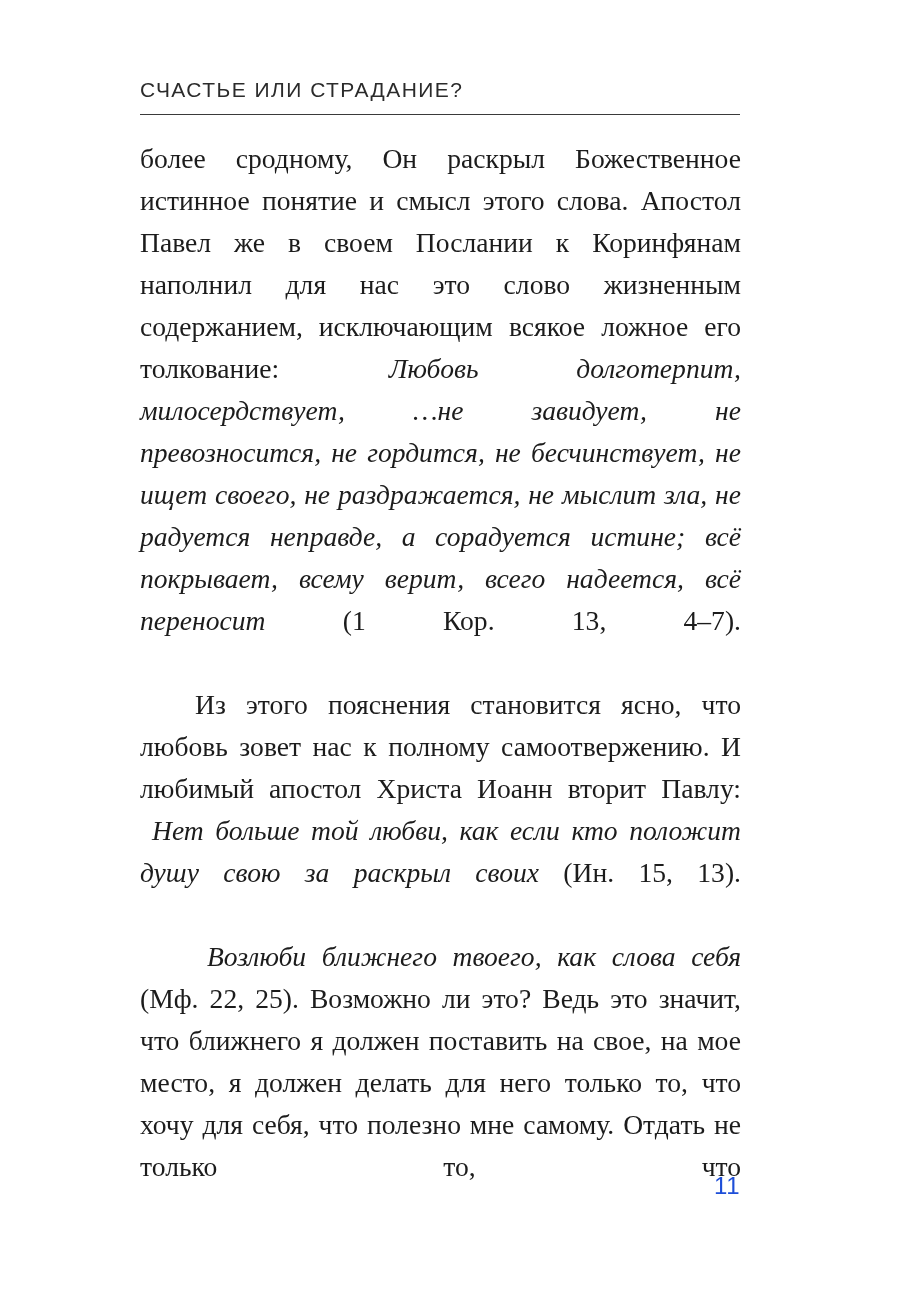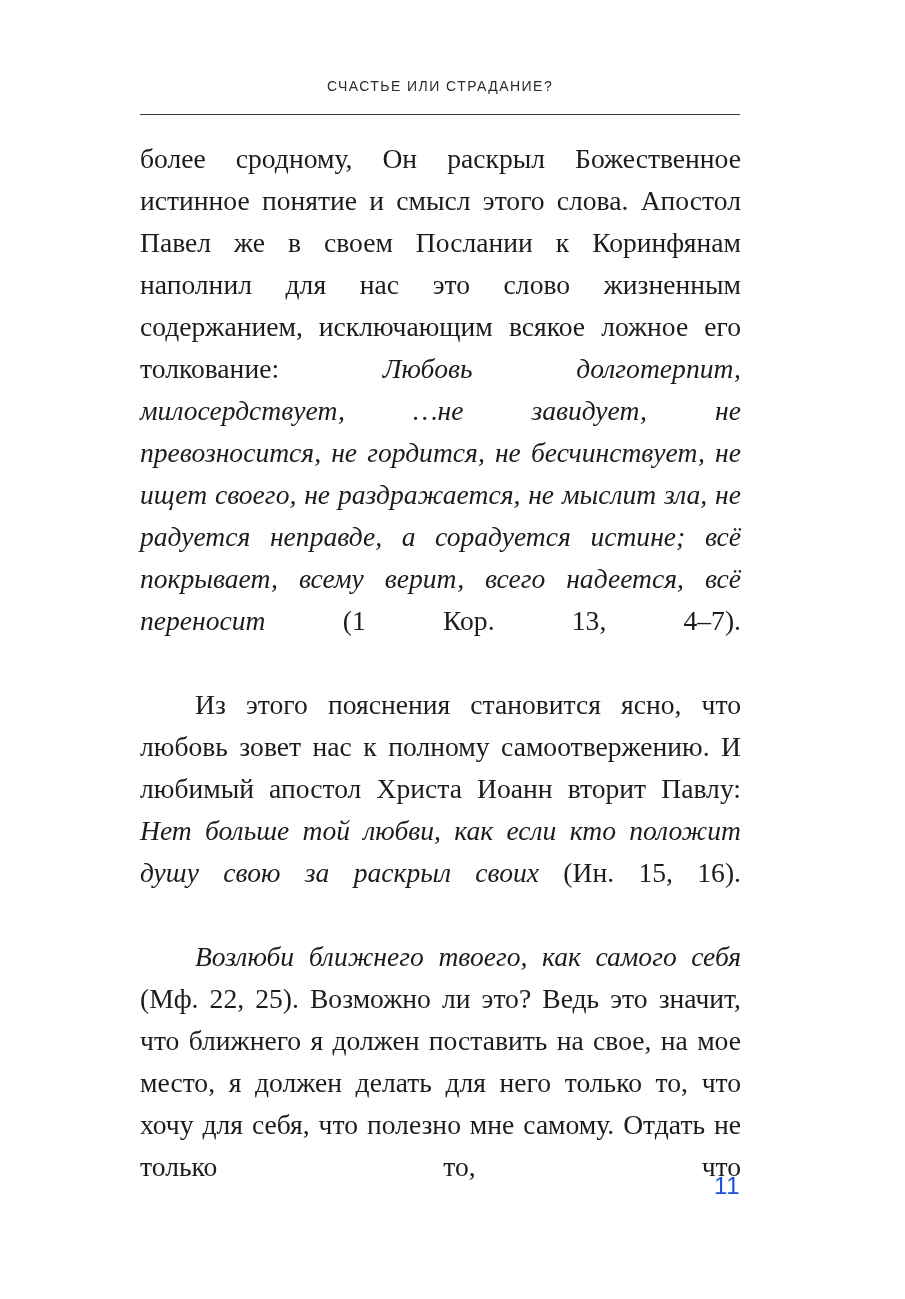--- a/index.html
+++ b/index.html
@@ -23,23 +23,23 @@
     inset: 0;
     background: #ffffff;
   }
 
   
   .running-head {
     position: absolute;
     left: 140px;
     top: 78px;
     width: 600px;
-    text-align: center;
+    text-align: left;
     font-family: "Liberation Sans", "DejaVu Sans", sans-serif;
-    font-size: 14px;
+    font-size: 21px;
     font-weight: 400;
     letter-spacing: 1.45px;
     color: #2b2b2b;
     text-transform: uppercase;
     white-space: nowrap;
   }
 
   .head-rule {
     position: absolute;
     left: 140px;
@@ -71,20 +71,21 @@
   }
   
   .textblock p::after {
     content: "";
     display: inline-block;
     width: 100%;
   }
 
   .it {
     font-style: italic;
+    margin-left: 12px;
   }
 
   
   .folio {
     position: absolute;
     left: 140px;
     top: 1172px;
     width: 600px;
     text-align: right;
     font-family: Liberation Sans, sans-serif;
@@ -97,19 +98,19 @@
 <body style="background: rgb(255, 255, 255); color: rgb(28, 28, 28);">
 
 <div class="page">
 
   <div class="running-head">СЧАСТЬЕ ИЛИ СТРАДАНИЕ?</div>
 
   <div class="head-rule"></div>
 
   <div class="textblock" id="textblock">
       <p class=""><span>более сродному, Он раскрыл Божественное истинное понятие и смысл этого слова. Апостол Павел же в своем Послании к Коринфянам наполнил для нас это слово жизненным содержанием, исключающим всякое ложное его толкование: </span><span class="it">Любовь долготерпит, милосердствует, …не завидует, не превозносится, не гордится, не бесчинствует, не ищет своего, не раздражается, не мыслит зла, не радуется неправде, а сорадуется истине; всё покрывает, всему верит, всего надеется, всё переносит</span><span> (1 Кор. 13, 4–7).</span></p>
-      <p class="indent"><span>Из этого пояснения становится ясно, что любовь зовет нас к полному самоотвержению. И любимый апостол Христа Иоанн вторит Павлу: </span><span class="it">Нет больше той любви, как если кто положит душу свою за раскрыл своих</span><span> (Ин. 15, 16).</span></p>
-      <p class="indent"><span class="it">Возлюби ближнего твоего, как самого себя</span><span> (Мф. 22, 25). Возможно ли это? Ведь это значит, что ближнего я должен поставить на свое, на мое место, я должен делать для него только то, что хочу для себя, что полезно мне самому. Отдать не только то, что</span></p>
+      <p class="indent"><span>Из этого пояснения становится ясно, что любовь зовет нас к полному самоотвержению. И любимый апостол Христа Иоанн вторит Павлу: </span><span class="it">Нет больше той любви, как если кто положит душу свою за раскрыл своих</span><span> (Ин. 15, 13).</span></p>
+      <p class="indent"><span class="it">Возлюби ближнего твоего, как слова себя</span><span> (Мф. 22, 25). Возможно ли это? Ведь это значит, что ближнего я должен поставить на свое, на мое место, я должен делать для него только то, что хочу для себя, что полезно мне самому. Отдать не только то, что</span></p>
     </div>
 
   <div class="folio">11</div>
 
 </div>
 
 </body></html>

